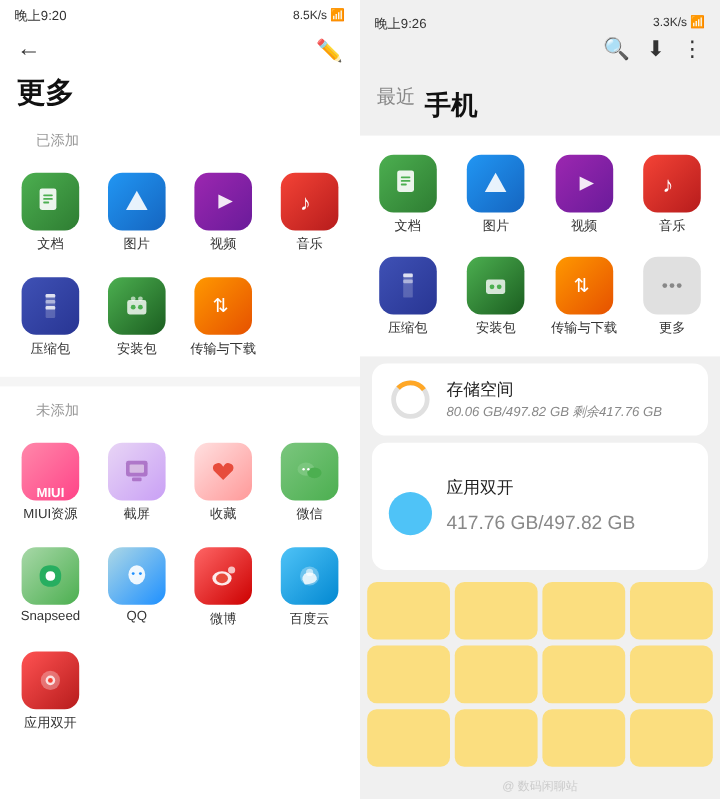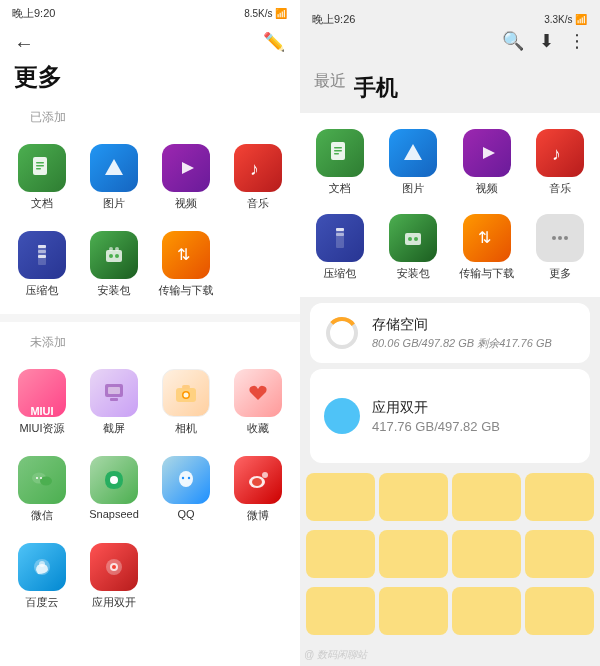--- a/index.html
+++ b/index.html
@@ -252,23 +252,23 @@
       flex-shrink: 0;
     }
 
     .dual-info .dual-title {
       font-size: 14px;
       font-weight: 500;
       color: #222;
     }
 
     .dual-info .dual-detail {
-      font-size: 13px;
+      font-size: 16px;
       color: #888;
-      margin-top: 2px;
+      margin-top: 12px;
     }
 
     .folder-grid {
       display: grid;
       grid-template-columns: repeat(4, 1fr);
       padding: 4px 6px;
       gap: 4px;
       flex: 1;
     }
 
@@ -277,24 +277,24 @@
       border-radius: 8px;
       height: 48px;
       display: flex;
       align-items: center;
       justify-content: center;
       cursor: pointer;
       opacity: 0.7;
     }
 
     .watermark {
+      text-align: center;
       font-size: 10px;
       color: #ccc;
       padding: 4px;
-      font-style: italic;
     }
   </style>
 </head>
 <body>
 
 <div class="left-panel">
 
   <div class="status-bar-left">
     <span>晚上9:20</span>
     <div class="status-bar-right-side">
@@ -396,31 +396,20 @@
     </div>
     <div class="icon-item">
       <div class="app-icon icon-screenshot">
         <svg width="26" height="26" viewBox="0 0 26 26">
             <rect x="4" y="4" width="18" height="13" rx="2" fill="#9b59b6" opacity="0.7"></rect>
             <rect x="7" y="7" width="12" height="7" rx="1" fill="white" opacity="0.5"></rect>
             <rect x="9" y="18" width="8" height="3" rx="1" fill="#9b59b6" opacity="0.7"></rect>
           </svg>
       </div>
       <span>截屏</span>
-    </div>
-    <div class="icon-item">
-      <div class="app-icon icon-camera">
-        <svg width="26" height="26" viewBox="0 0 26 26">
-            <rect x="3" y="8" width="20" height="14" rx="3" fill="#ffd180"></rect>
-            <circle cx="13" cy="15" r="4" fill="#ff9800"></circle>
-            <circle cx="13" cy="15" r="2.5" fill="#fff8e1"></circle>
-            <rect x="9" y="5" width="8" height="4" rx="2" fill="#ffcc80"></rect>
-          </svg>
-      </div>
-      <span>相机</span>
     </div>
     <div class="icon-item">
       <div class="app-icon icon-collect">
         <svg width="26" height="26" viewBox="0 0 26 26">
             <path d="M13 20 L5 12 Q3 7 8 6 Q11 5 13 9 Q15 5 18 6 Q23 7 21 12 Z" fill="#e74c3c"></path>
           </svg>
       </div>
       <span>收藏</span>
     </div>
 

